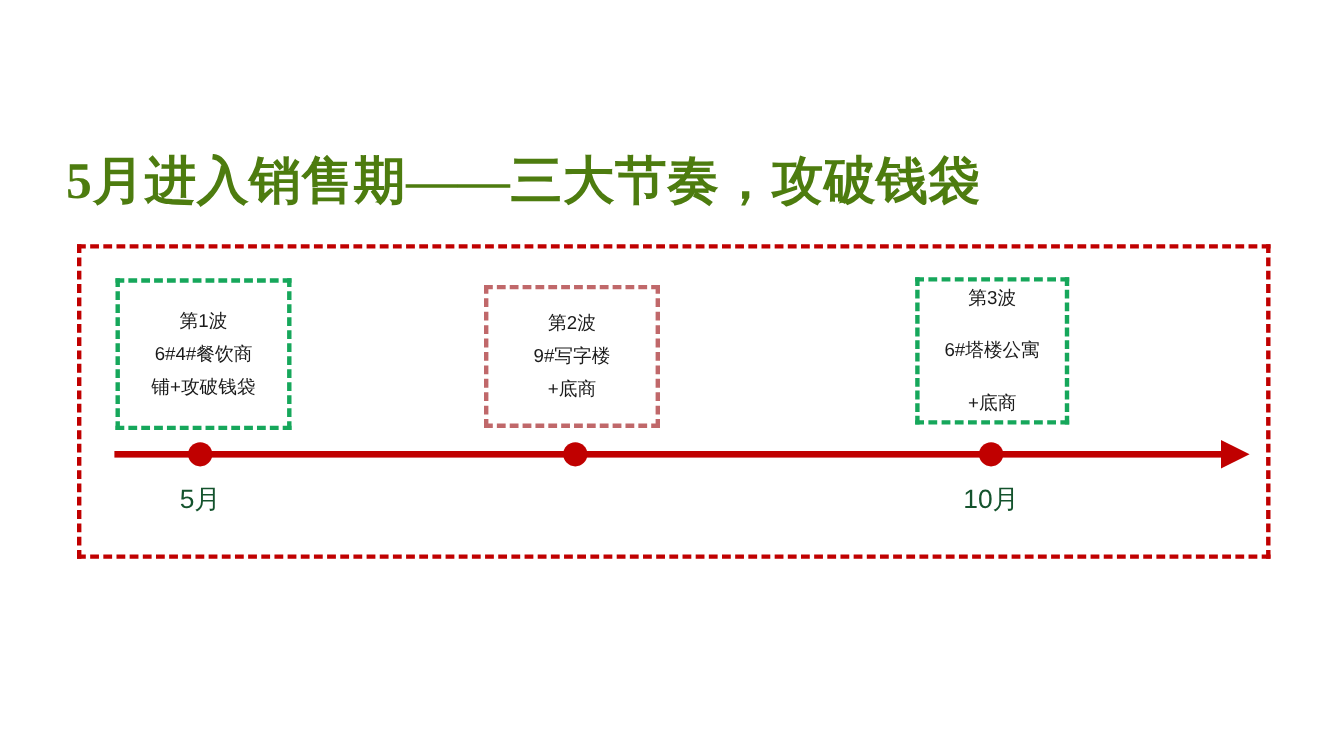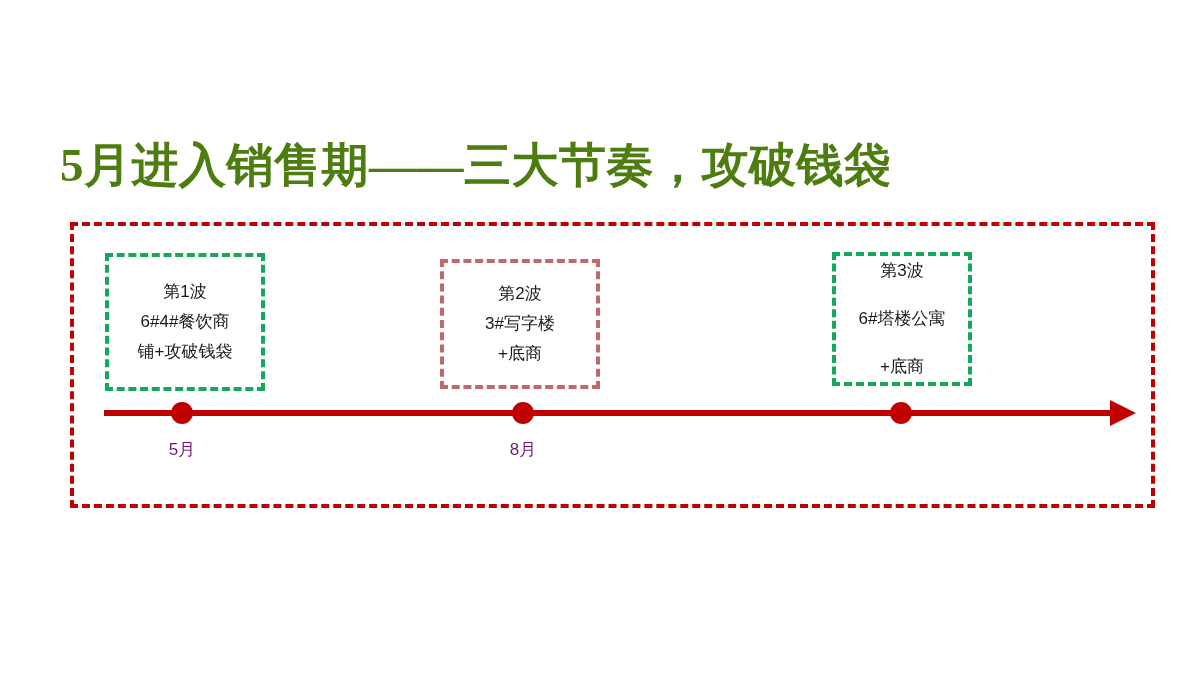--- a/index.html
+++ b/index.html
@@ -130,22 +130,22 @@
     margin-left: -11px;
     border-radius: 50%;
     background: #C00000;
   }
   .timeline-label {
     position: absolute;
     top: 58px;
     width: 120px;
     margin-left: -60px;
     text-align: center;
-    font-size: 17px;
-    color: #701a75;
+    font-size: 24px;
+    color: #14532d;
     font-family: "Liberation Sans", "DejaVu Sans", sans-serif;
     white-space: nowrap;
   }
 </style>
 </head>
 <body>
 
 <div id="slide">
 
   <div id="slide-title">5月进入销售期——三大节奏，攻破钱袋</div>
@@ -153,35 +153,35 @@
   <div id="outer-frame"></div>
 
   <div class="wave-box" id="wave-box-1">
     <div class="wave-line wave-title">第1波</div>
     <div class="wave-line">6#4#餐饮商</div>
     <div class="wave-line">铺+攻破钱袋</div>
   </div>
 
   <div class="wave-box" id="wave-box-2">
     <div class="wave-line wave-title">第2波</div>
-    <div class="wave-line">3#写字楼</div>
+    <div class="wave-line">9#写字楼</div>
     <div class="wave-line">+底商</div>
   </div>
 
   <div class="wave-box" id="wave-box-3">
     <div class="wave-line wave-title">第3波</div>
     <div class="wave-line">6#塔楼公寓</div>
     <div class="wave-line">+底商</div>
   </div>
 
   <div id="timeline">
     <div id="timeline-line"></div>
     <div id="timeline-arrow"></div>
 
     <div class="timeline-dot" style="left:78px"></div>
     <div class="timeline-dot" style="left:419px"></div>
     <div class="timeline-dot" style="left:797px"></div>
 
     <div class="timeline-label" style="left:78px">5月</div>
-    <div class="timeline-label" style="left:419px">8月</div>
+    <div class="timeline-label" style="left:797px">10月</div>
   </div>
 
 </div>
 
 </body></html>

